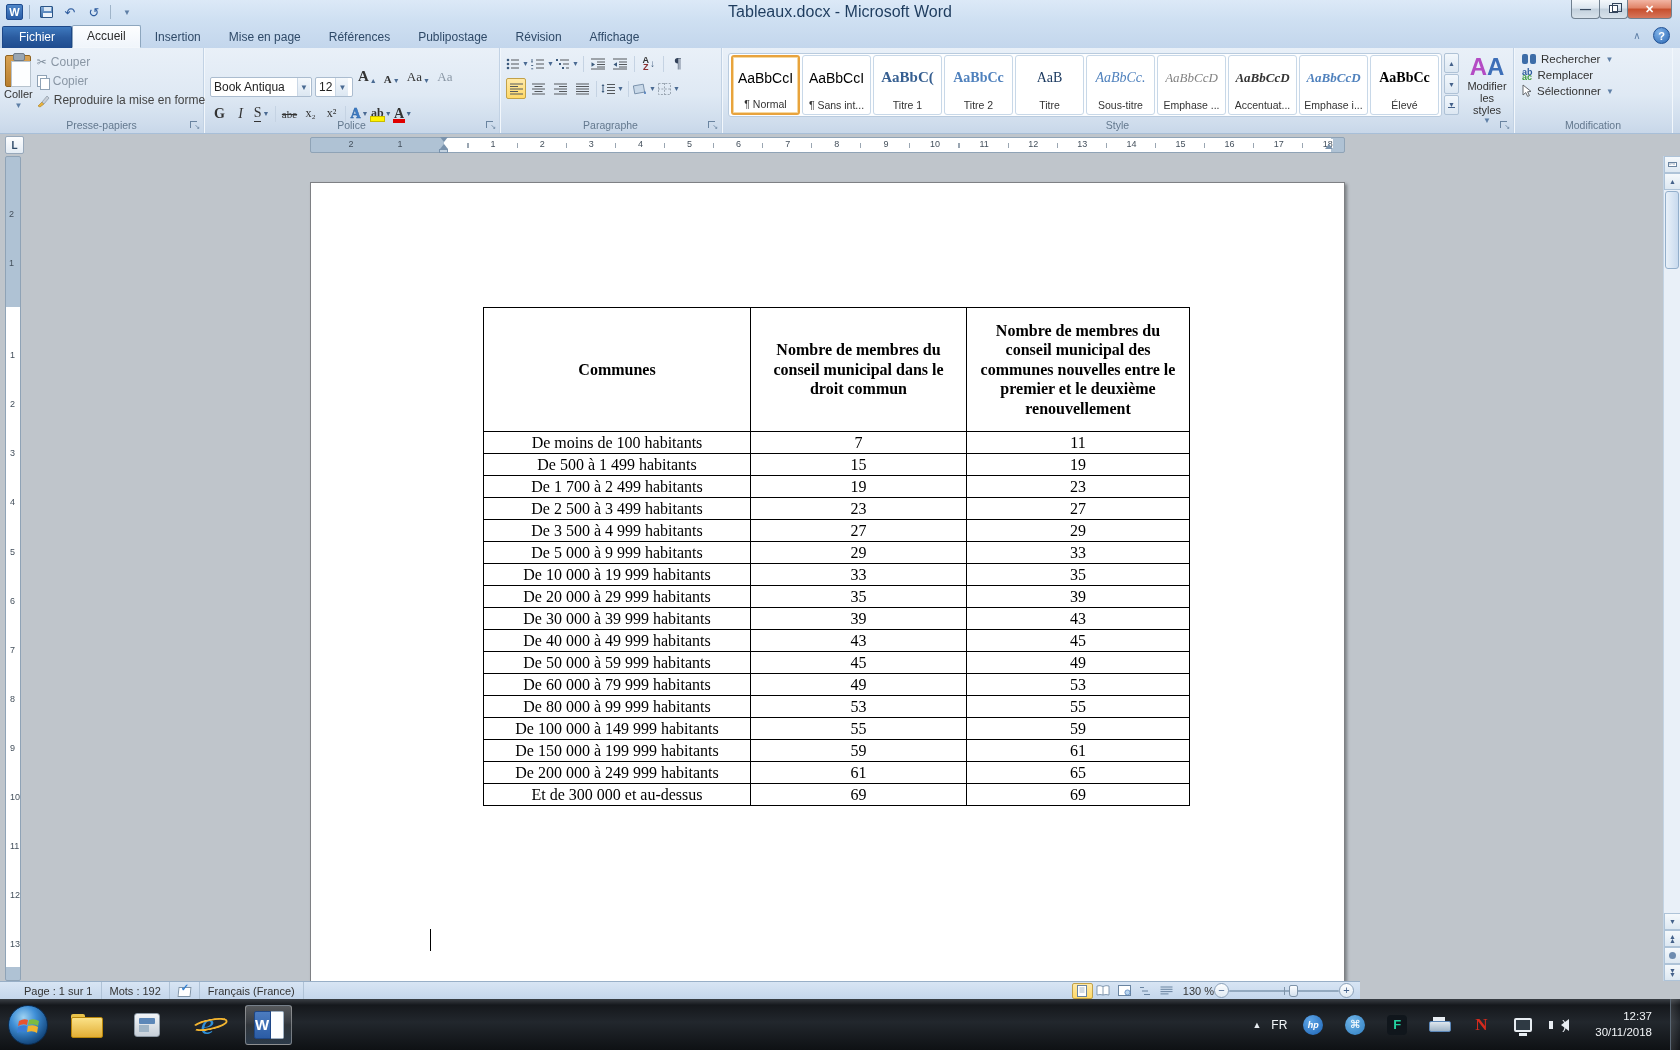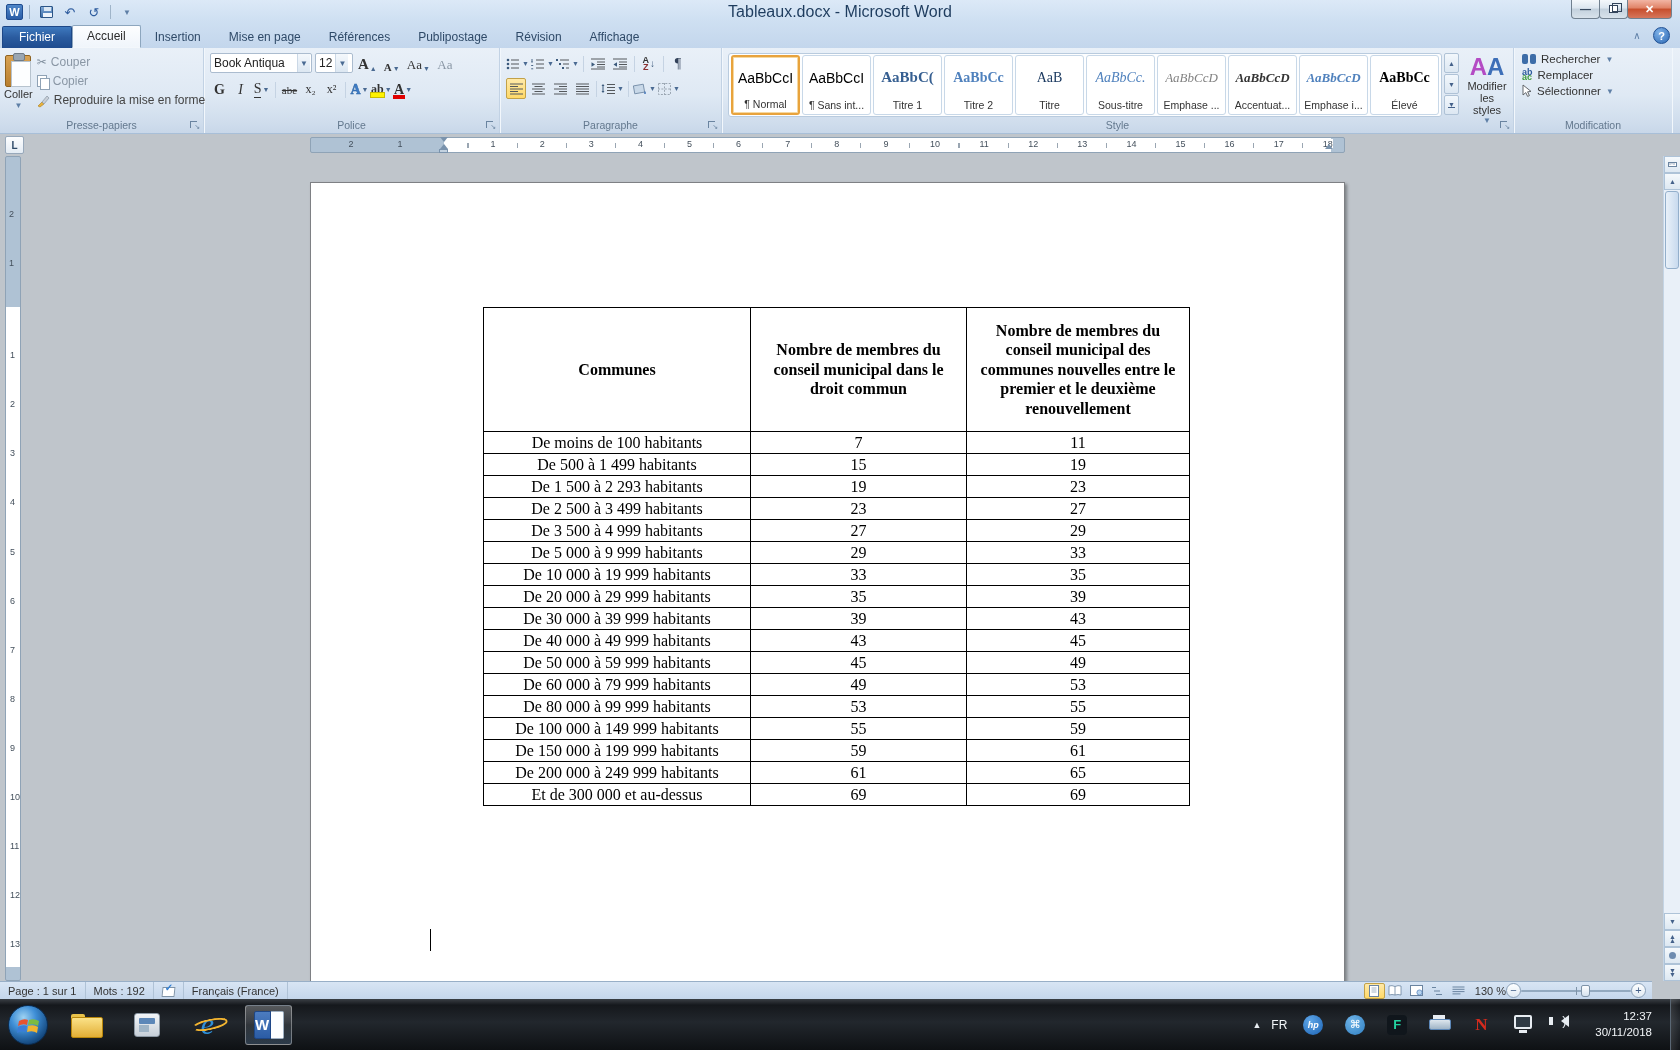--- a/index.html
+++ b/index.html
@@ -59,21 +59,21 @@
   .clip-col { display:flex; flex-direction:column; justify-content:flex-start; padding-top:2px; gap:1px; }
   .scissors { font-size:12px; color:#7C8B9A; }
   .copy-ic { width:12px; height:13px; position:relative; }
   .copy-ic::before,.copy-ic::after { content:""; position:absolute; width:8px; height:10px; background:#fff; border:1px solid #8FA2B5; }
   .copy-ic::before { left:0; top:0; } .copy-ic::after { left:3px; top:3px; }
   .brush-ic { width:13px; height:13px; }
 
   
   .g-font { width:296px; }
   .font-row1 { display:flex; align-items:center; gap:3px; padding:2px 2px 4px; }
-  .combo { background:#fff; border:1px solid #ABBCCF; border-radius:2px; height:20px; display:flex; align-items:center; font-size:12px; color:#222; }
+  .combo { background:#fff; border:1px solid #ABBCCF; border-radius:2px; height:20px; display:flex; align-items:center; font-size:12px; color:#222;margin-top:24px; }
   .combo .val { padding:0 3px; overflow:hidden; white-space:nowrap; }
   .combo .ca { width:13px; height:100%; border-left:1px solid #CBD8E6; display:flex; align-items:center; justify-content:center; font-size:8px; color:#4A6A92; background:linear-gradient(180deg,#F4F8FC,#DCE7F2); }
   .font-name { width:102px; } .font-name .val { width:86px; }
   .font-size { width:38px; }
   .fbtn { height:20px; min-width:20px; padding:0 2px; display:flex; align-items:flex-end; justify-content:center; border-radius:2px; font-family:"Liberation Serif",serif; color:#333; }
   .font-row2 { display:flex; align-items:center; gap:2px; padding:2px; }
   .fx { height:21px; min-width:19px; display:flex; align-items:center; justify-content:center; border-radius:2px; font-family:"Liberation Serif",serif; font-size:14px; color:#333; }
   .vsep { width:1px; height:16px; background:#C5D3E3; margin:0 2px; }
   .u-bar { border-bottom:1.5px solid #333; }
   .eff-a { color:#3D7CC9; font-weight:bold; -webkit-text-stroke:0.5px #2E66A4; }
@@ -159,22 +159,22 @@
   .vscroll { position:absolute; right:0; top:0; width:17px; height:825px; background:#E9F0F8; border-left:1px solid #C4D4E4; }
   .sbtn { width:17px; height:17px; background:linear-gradient(180deg,#F5F9FC,#DDE8F2); border:1px solid #AEC3D8; display:flex; align-items:center; justify-content:center; font-size:7px; color:#44618a; }
   .sb-top { position:absolute; top:0; } .sb-up { position:absolute; top:17px; }
   .thumb { position:absolute; top:35px; left:1px; width:14px; height:78px; background:linear-gradient(90deg,#E9F1F9,#C8DAEE); border:1px solid #93AFCB; border-radius:3px; }
   .sb-down { position:absolute; bottom:51px; }
   .sb-pgup { position:absolute; bottom:34px; } .sb-dot { position:absolute; bottom:17px; } .sb-pgdn { position:absolute; bottom:0; }
   .sb-dot .ball { width:7px; height:7px; border-radius:50%; background:#6E8CB0; }
   .dblchev { line-height:4px; text-align:center; }
 
   
-  .statusbar { position:absolute; left:0; top:981px; width:1652px; height:18px;
-    background:linear-gradient(180deg,#D8E5F4,#C4D6EB); border-top:1px solid #98AFC7; display:flex; align-items:center; font-size:11px; color:#333; }
+  .statusbar { position:absolute; left:0; top:981px; width:1360px; height:18px;
+    background:linear-gradient(180deg,#D8E5F4,#C4D6EB); border-top:1px solid #98AFC7; display:flex; align-items:center; font-size:11px; color:#333;padding-left:16px; }
   .ssec { padding:0 8px; height:100%; display:flex; align-items:center; border-right:1px solid #AFC2D6; gap:4px; }
   .spell-ic { width:13px; height:11px; position:relative; }
   .spell-ic::before { content:""; position:absolute; left:0; top:2px; width:11px; height:8px; background:#fff; border:1px solid #7E93A8; transform:skewX(-6deg); }
   .spell-ic::after { content:"\2713"; position:absolute; left:3px; top:-3px; color:#2F7ED3; font-size:10px; font-weight:bold; }
   .s-right { margin-left:auto; display:flex; align-items:center; gap:6px; padding-right:6px; height:100%; }
   .viewbtns { display:flex; align-items:center; height:100%; }
   .vb { width:21px; height:16px; display:flex; align-items:center; justify-content:center; border:1px solid transparent; border-radius:2px; }
   .vb.sel { background:linear-gradient(180deg,#FFE9A8,#FFD968); border-color:#C2A148; }
   .vb svg { display:block; }
   .zoomctl { display:flex; align-items:center; }
@@ -200,21 +200,21 @@
   .app2-ic::after { content:""; position:absolute; left:4px; bottom:4px; width:10px; height:7px; background:#9FB4C6; }
   .ie-ic { width:30px; height:30px; border-radius:50%; position:relative; font-family:"Liberation Serif",serif; font-style:italic; color:#2E8FD8; font-size:30px; line-height:28px; text-align:center; }
   .ie-ic::after { content:""; position:absolute; left:-1px; top:9px; width:32px; height:7px; border:2px solid #F2B430; border-left-color:transparent; border-radius:50%; transform:rotate(-12deg); }
   .word-ic { width:30px; height:28px; display:flex; }
   .word-ic .wbox { width:17px; height:28px; background:linear-gradient(180deg,#4C7CC0,#2B5CA5); border:1px solid #1E4787; color:#fff; font-weight:bold; font-size:15px; display:flex; align-items:center; justify-content:center; border-radius:2px 0 0 2px; }
   .word-ic .wdoc { width:13px; height:28px; background:#FDFEFF; border:1px solid #9FB0C2; border-left:none; border-radius:0 2px 2px 0; }
 
   .tray { margin-left:auto; display:flex; align-items:center; gap:10px; padding-right:14px; color:#fff; }
   .tray-chev { color:#E8EDF2; font-size:9px; }
   .tray-lang { font-size:12px; color:#F2F5F8; }
-  .tico { width:32px; height:20px; display:flex; justify-content:center; }
+  .tico { width:32px; height:20px; display:flex; align-items:center; justify-content:center; }
   .hp-ic { width:20px; height:20px; border-radius:50%; background:radial-gradient(circle at 35% 30%,#5FA7E8,#1B62B4); color:#fff; font-style:italic; font-weight:bold; font-size:9px; display:flex; align-items:center; justify-content:center; }
   .conn-ic { width:20px; height:20px; border-radius:50%; background:radial-gradient(circle at 35% 30%,#6FB4E8,#2F7FC2); position:relative; }
   .conn-ic::before { content:"\2318"; position:absolute; inset:0; color:#fff; font-size:11px; display:flex; align-items:center; justify-content:center; }
   .fsec-ic { width:20px; height:20px; border-radius:4px; background:#10161C; color:#23D2A0; font-weight:bold; font-size:13px; display:flex; align-items:center; justify-content:center; }
   .printer-ic { width:20px; height:16px; position:relative; }
   .printer-ic::before { content:""; position:absolute; left:4px; top:0; width:12px; height:5px; background:#E8EDF2; }
   .printer-ic::after { content:""; position:absolute; left:0; top:4px; width:20px; height:9px; background:linear-gradient(180deg,#DDE6EE,#9FB4C6); border-radius:2px; border:1px solid #5C87B8; }
   .n-ic { color:#D42B1E; font-weight:bold; font-size:17px; font-family:"Liberation Serif",serif; }
   .net-ic { width:18px; height:14px; border:2px solid #E8EDF2; border-radius:2px; position:relative; background:#2F3A44; }
   .net-ic::after { content:""; position:absolute; left:3px; bottom:-6px; width:8px; height:3px; background:#E8EDF2; }
@@ -604,21 +604,21 @@
           </tr>
 
 
           <tr style="--i: 2;">
             <td>De 500 à 1 499 habitants</td>
             <td>15</td>
             <td>19</td>
           </tr>
 
           <tr style="--i: 3;">
-            <td>De 1 500 à 2 293 habitants</td>
+            <td>De 1 700 à 2 499 habitants</td>
             <td>19</td>
             <td>23</td>
           </tr>
 
           <tr style="--i: 4;">
             <td>De 2 500 à 3 499 habitants</td>
             <td>23</td>
             <td>27</td>
           </tr>
 

